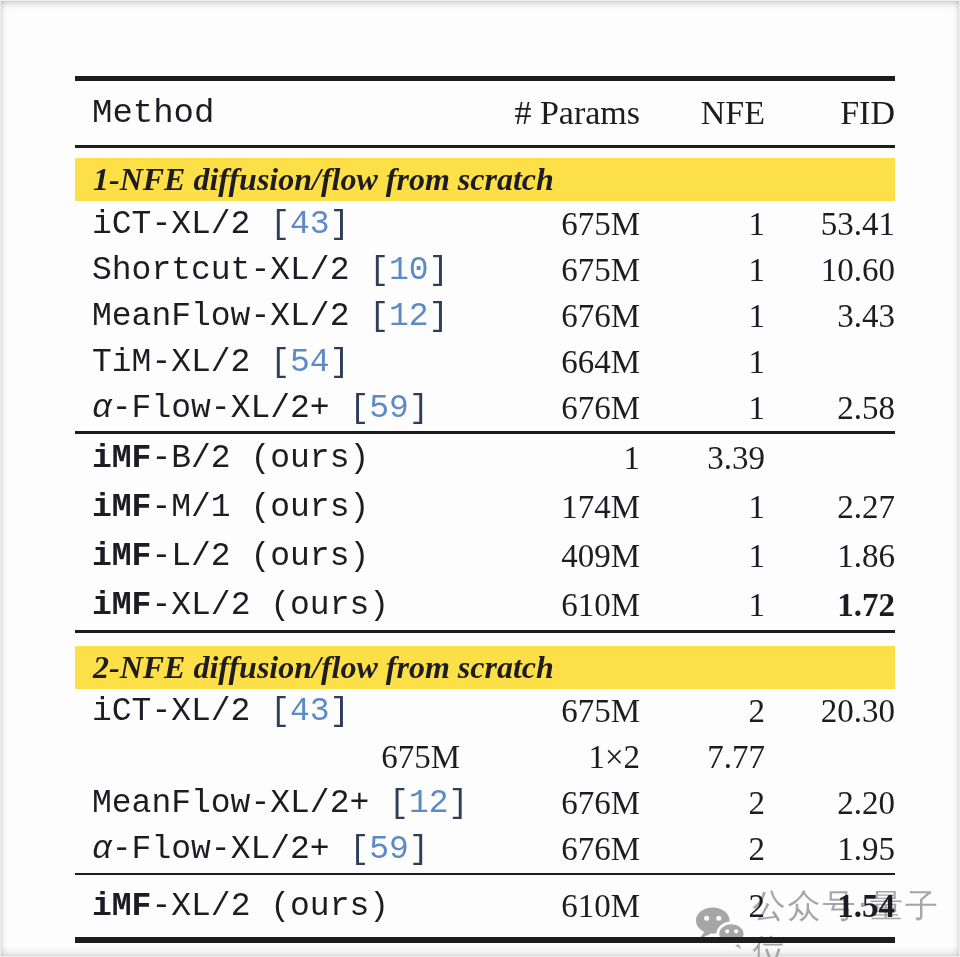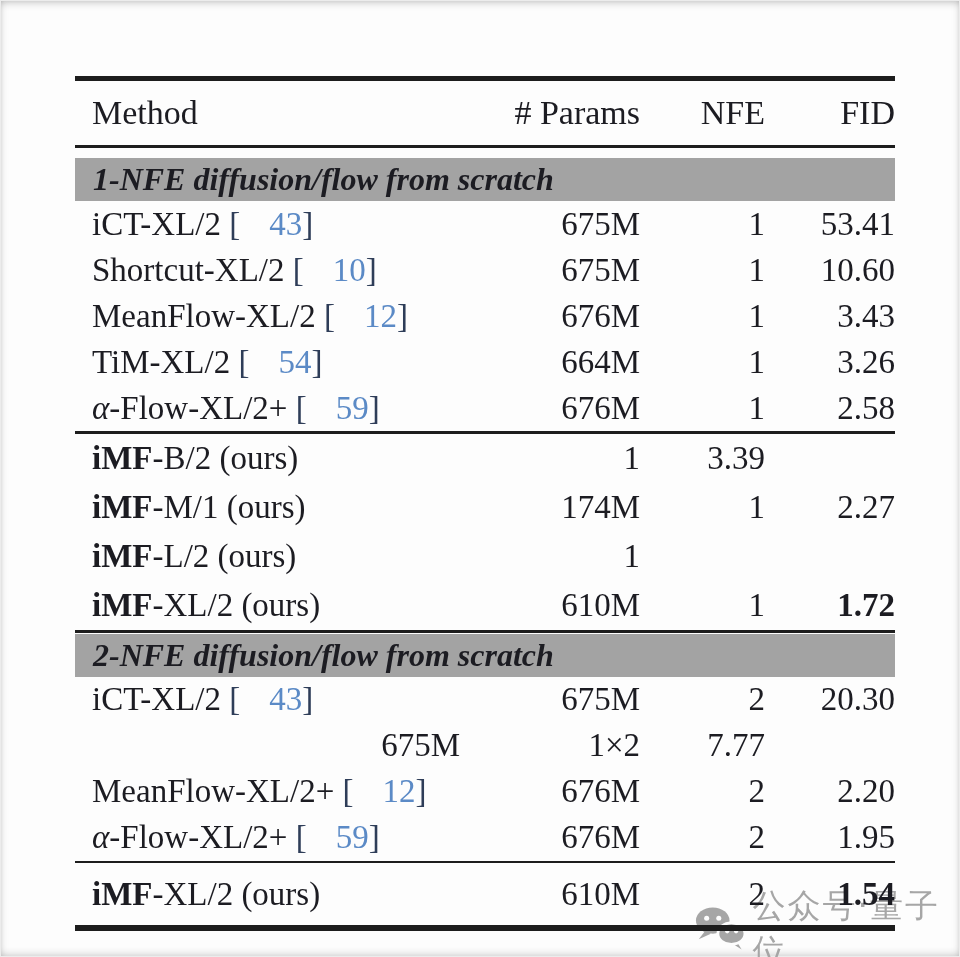--- a/index.html
+++ b/index.html
@@ -19,35 +19,35 @@
   }
   .table-wrap{position:absolute;left:75px;top:76px;width:820px;}
   .rule{background:#1d1d1d;width:100%;}
   .rule.top{height:5px;}
   .rule.head{height:3px;}
   .rule.mid{height:2.5px;}
   .rule.sec{height:3px;}
   .rule.bottom{height:6px;}
   .grid{display:grid;grid-template-columns:385px 180px 125px 130px;align-items:center;}
   .header-row{height:64px;font-size:34px;}
-  .cell.method{padding-left:17px;white-space:nowrap;}
+  .cell.method{padding-left:17px;white-space:nowrap;font-family:Liberation Mono, monospace;}
   .cell.c{text-align:right;}
   .band{
-    height:43px;margin-top:10px;background:#a3a3a3;
+    height:43px;margin-top:10px;background:#fde047;
     display:flex;align-items:center;padding-left:18px;
     font-style:italic;font-weight:bold;font-size:32px;
   }
-  .band.second{margin-top:1px;font-style:italic;}
+  .band.second{margin-top:13px;font-style:italic;}
   .row{height:46px;font-size:33px;}
   .g2 .row{height:49px;}
   .final .row{height:62px;}
   .bold{font-weight:bold;}
   .ital{font-style:italic;}
   .cite .br{color:#2e3d58;}
-  .cite .num{color:#5b8ac6;margin-left:29px;}
+  .cite .num{color:#5b8ac6;}
   .fid-bold{font-weight:bold;}
   .watermark{
     position:absolute;left:695px;top:884px;
     display:flex;align-items:center;gap:7px;
     color:#a6a6a6;
   }
   .wm-text{
     font-size:33px;letter-spacing:2px;
     font-family:"DejaVu Sans", sans-serif;
   }
@@ -104,21 +104,20 @@
       <div class="grid row">
         <div class="cell method"><span class="bold"></span><span class="ital"></span><span>MeanFlow-XL/2 </span><span class="cite"><span class="br">[</span><span class="num">12</span><span class="br">]</span></span></div>
         <div class="cell c">676M</div>
         <div class="cell c">1</div>
         <div class="cell c">3.43</div>
       </div>
       <div class="grid row">
         <div class="cell method"><span class="bold"></span><span class="ital"></span><span>TiM-XL/2 </span><span class="cite"><span class="br">[</span><span class="num">54</span><span class="br">]</span></span></div>
         <div class="cell c">664M</div>
         <div class="cell c">1</div>
-        <div class="cell c">3.26</div>
       </div>
       <div class="grid row">
         <div class="cell method"><span class="bold"></span><span class="ital">α</span><span>-Flow-XL/2+ </span><span class="cite"><span class="br">[</span><span class="num">59</span><span class="br">]</span></span></div>
         <div class="cell c">676M</div>
         <div class="cell c">1</div>
         <div class="cell c">2.58</div>
       </div>
     </div>
 
     <div class="rule mid"></div>
@@ -130,21 +129,23 @@
         <div class="cell c">3.39</div>
       </div>
       <div class="grid row">
         <div class="cell method"><span class="bold">iMF</span><span class="ital"></span><span>-M/1 (ours)</span></div>
         <div class="cell c">174M</div>
         <div class="cell c">1</div>
         <div class="cell c">2.27</div>
       </div>
       <div class="grid row">
         <div class="cell method"><span class="bold">iMF</span><span class="ital"></span><span>-L/2 (ours)</span></div>
+        <div class="cell c">409M</div>
         <div class="cell c">1</div>
+        <div class="cell c">1.86</div>
       </div>
       <div class="grid row">
         <div class="cell method"><span class="bold">iMF</span><span class="ital"></span><span>-XL/2 (ours)</span></div>
         <div class="cell c">610M</div>
         <div class="cell c">1</div>
         <div class="cell c fid-bold">1.72</div>
       </div>
     </div>
 
     <div class="rule sec"></div>

